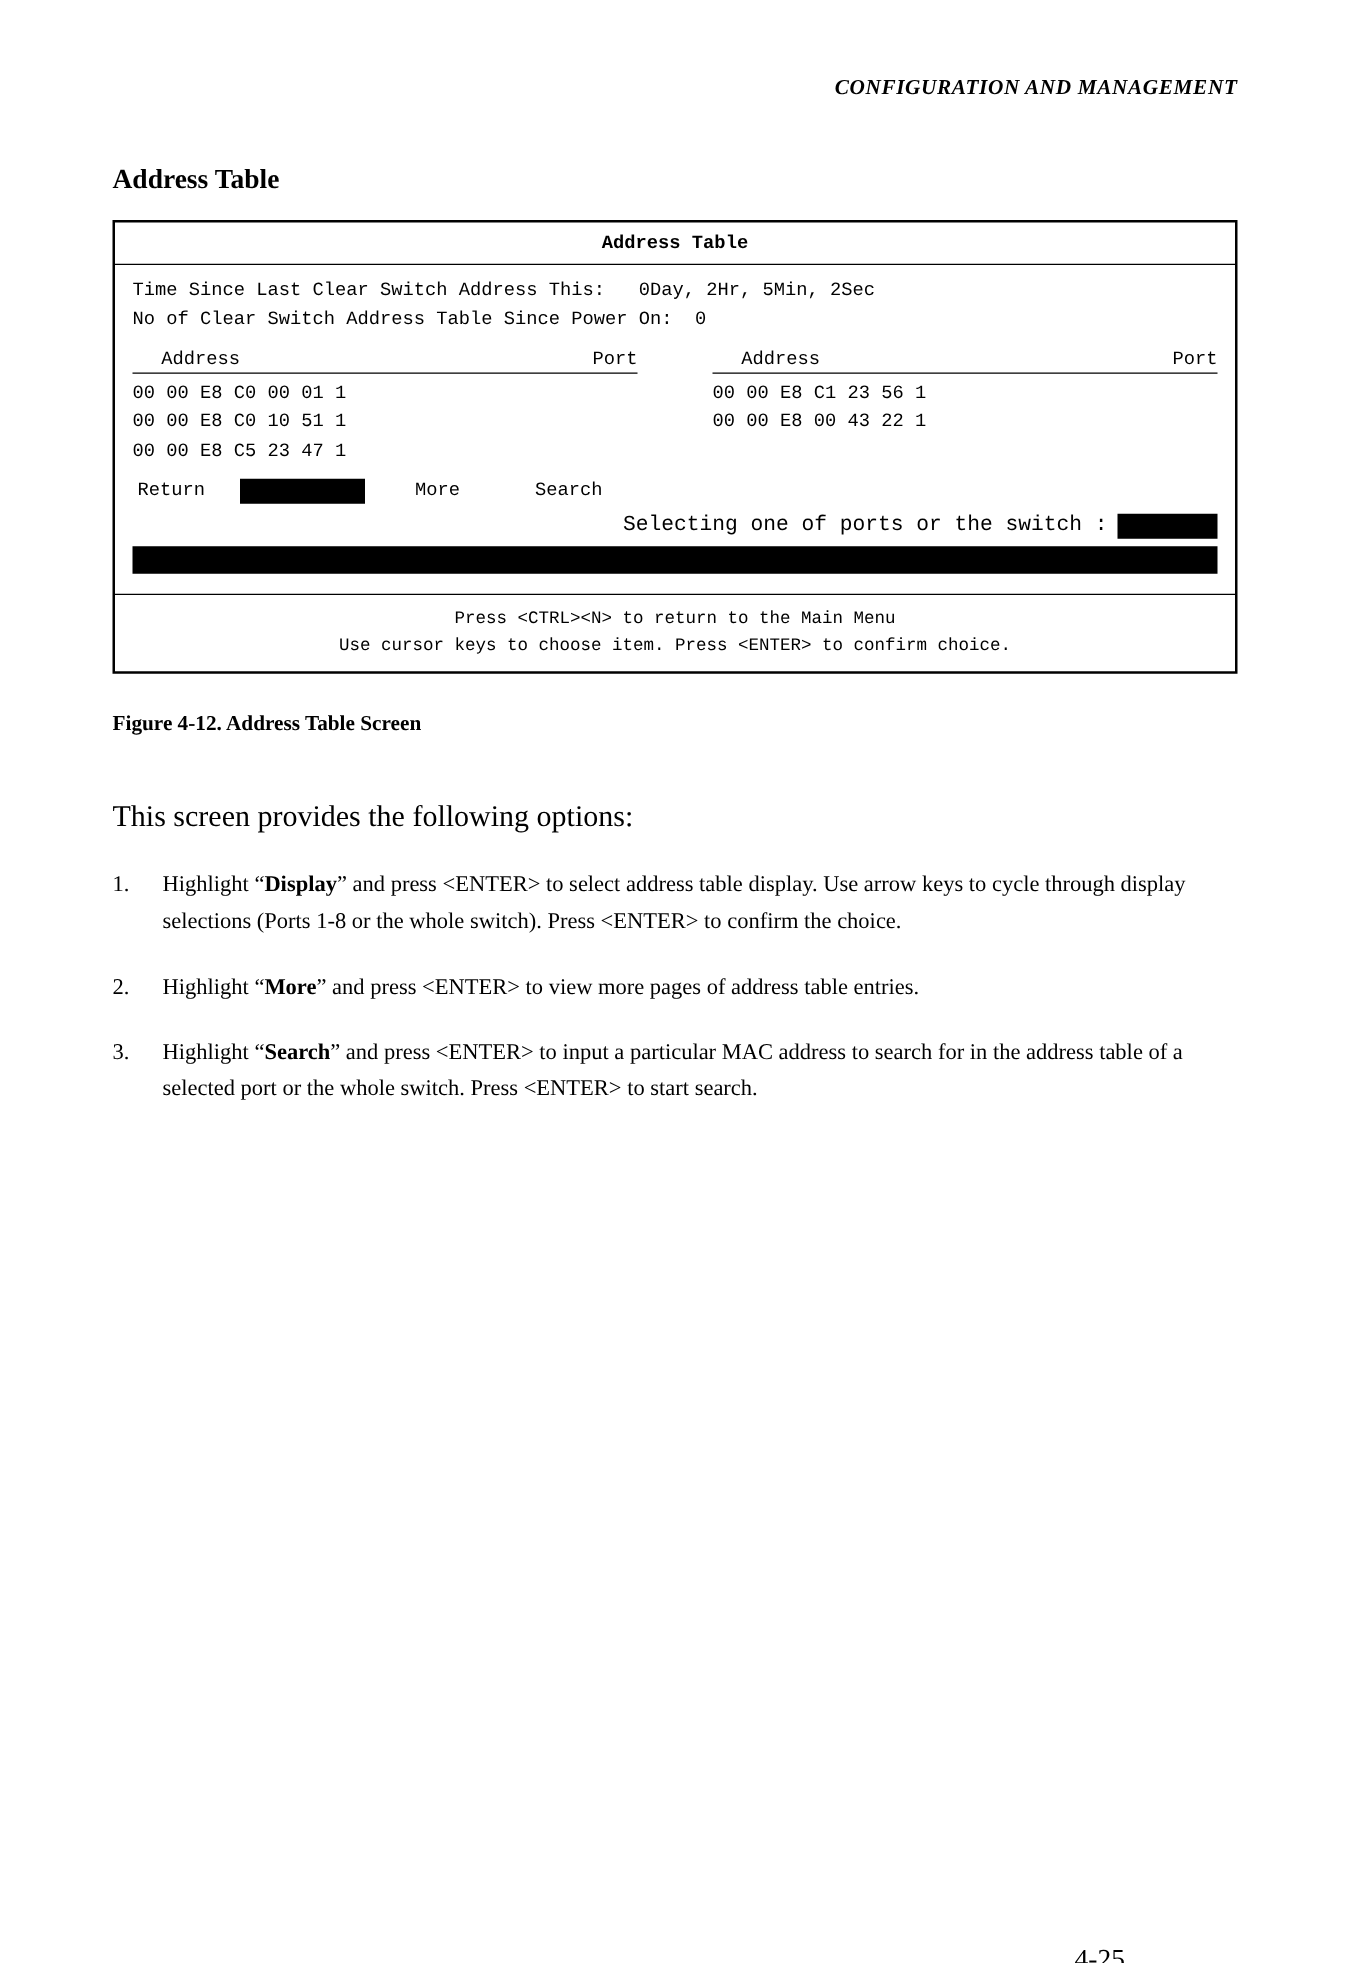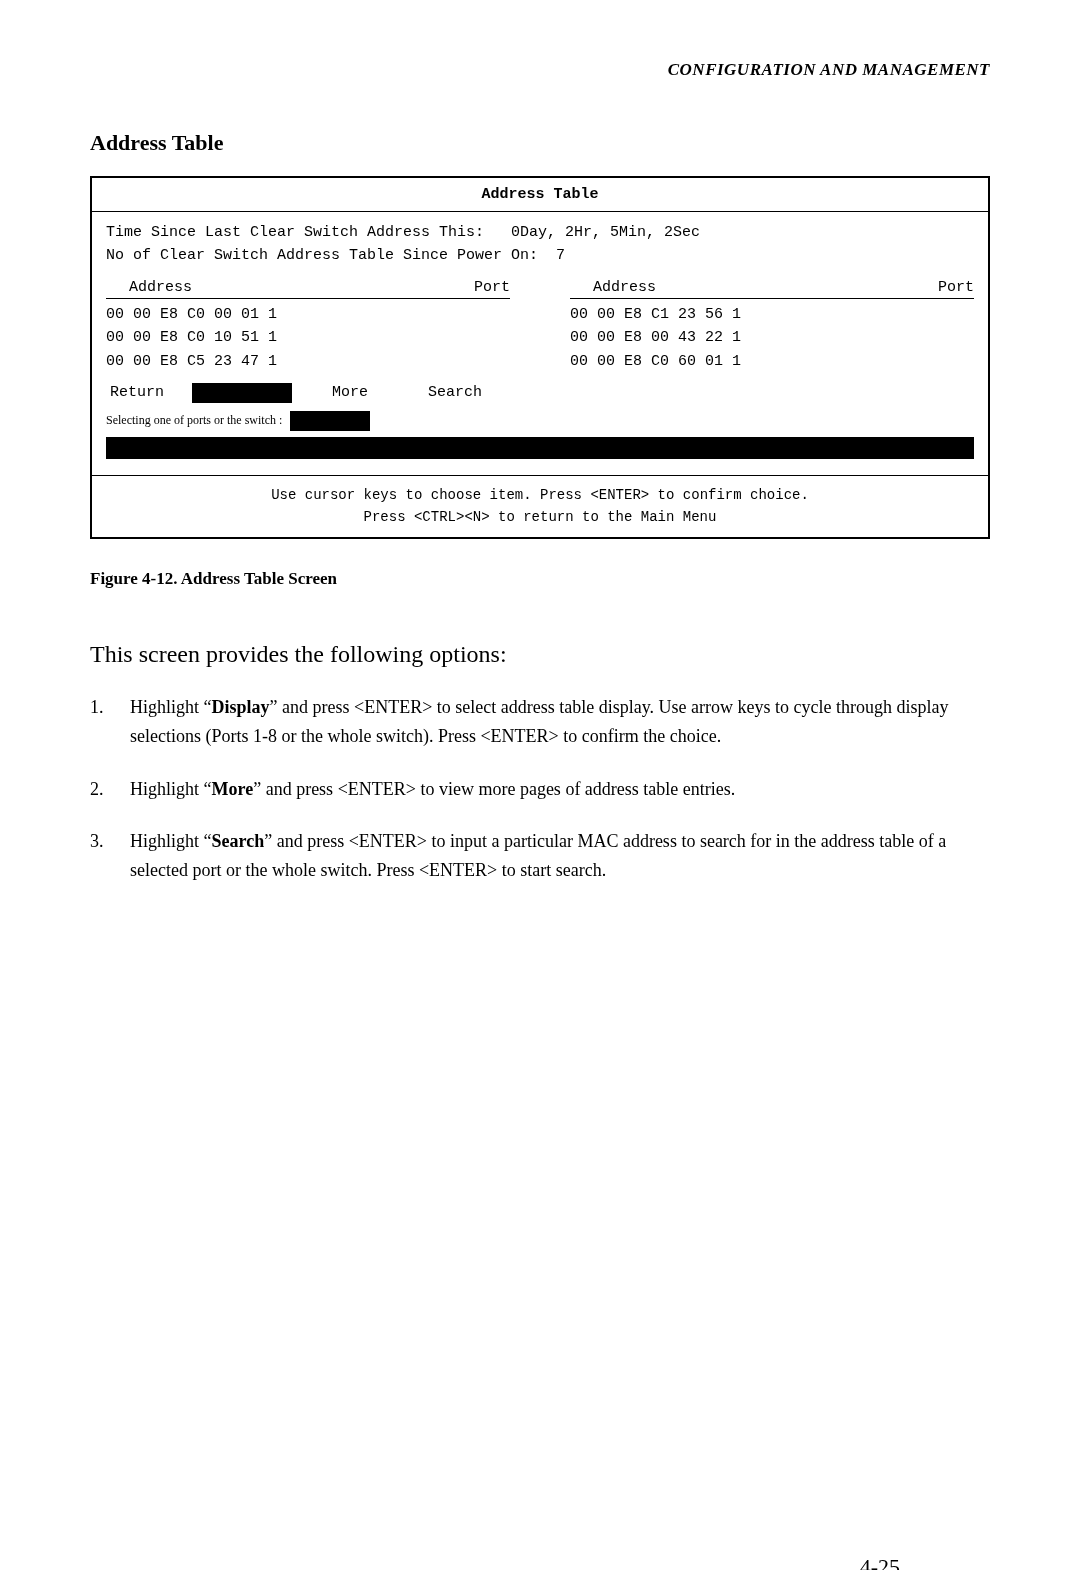--- a/index.html
+++ b/index.html
@@ -109,23 +109,24 @@
       color: #000;
       width: 100%;
       height: 22px;
       margin: 6px 0;
     }
 
     .terminal-select-line {
       display: flex;
       align-items: center;
       gap: 8px;
-      font-family: Liberation Serif, serif;
-      font-size: 12px;
+      font-family: Liberation Mono, monospace;
+      font-size: 17px;
       margin-bottom: 6px;
+      justify-content: flex-end;
     }
 
     .terminal-footer {
       border-top: 1px solid #000;
       padding: 8px 14px;
       font-family: 'Courier New', Courier, monospace;
       font-size: 14px;
       text-align: center;
       line-height: 1.6;
     }
@@ -197,21 +198,21 @@
 
   <div class="page-header">CONFIGURATION AND MANAGEMENT</div>
 
   <div class="section-heading">Address Table</div>
 
   <div class="terminal-box">
     <div class="terminal-title">Address Table</div>
 
     <div class="terminal-body">
       <div class="terminal-line">Time Since Last Clear Switch Address This:   0Day, 2Hr, 5Min, 2Sec</div>
-      <div class="terminal-line">No of Clear Switch Address Table Since Power On:  7</div>
+      <div class="terminal-line">No of Clear Switch Address Table Since Power On:  0</div>
 
       <div style="margin-top:12px; display:flex; gap:60px;">
         <div class="terminal-col">
           <div class="col-header">
             <span>Address</span>
             <span>Port</span>
           </div>
           <hr class="col-divider">
           <div class="col-row">00 00 E8 C0 00 01  1</div>
           <div class="col-row">00 00 E8 C0 10 51  1</div>
@@ -219,42 +220,41 @@
         </div>
 
         <div class="terminal-col">
           <div class="col-header">
             <span>Address</span>
             <span>Port</span>
           </div>
           <hr class="col-divider">
           <div class="col-row">00 00 E8 C1 23 56 1</div>
           <div class="col-row">00 00 E8 00 43 22 1</div>
-          <div class="col-row">00 00 E8 C0 60 01 1</div>
         </div>
       </div>
 
       <div class="actions-row">
         <span class="action-label">Return</span>
         <span class="highlight-block"></span>
         <span style="margin: 0 20px;">More</span>
         <span style="margin-left: 20px;">Search</span>
       </div>
 
       <div class="terminal-select-line">
         <span>Selecting one of ports or the switch  :</span>
         <span class="highlight-block-sm"></span>
       </div>
 
       <div class="highlight-block-full"></div>
     </div>
 
     <div class="terminal-footer">
+      <div>Press &lt;CTRL&gt;&lt;N&gt; to return to the Main Menu</div>
       <div>Use cursor keys to choose item.  Press &lt;ENTER&gt; to confirm choice.</div>
-      <div>Press &lt;CTRL&gt;&lt;N&gt; to return to the Main Menu</div>
     </div>
   </div>
 
   <div class="figure-caption">Figure 4-12.  Address Table Screen</div>
 
   <div class="body-text">This screen provides the following options:</div>
 
   <div class="list-container">
 
     <div class="list-item">

